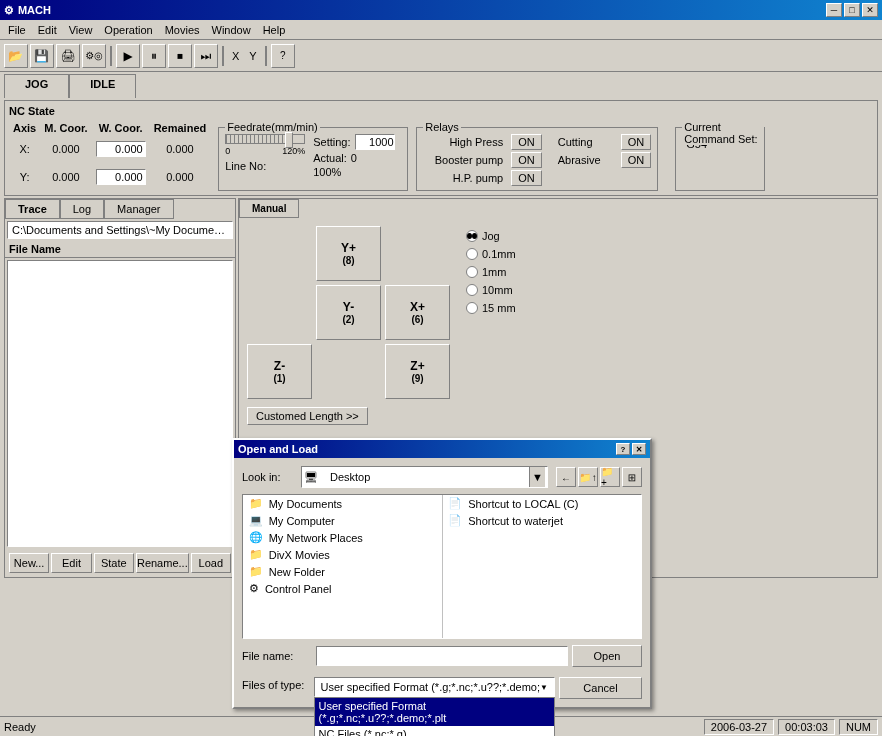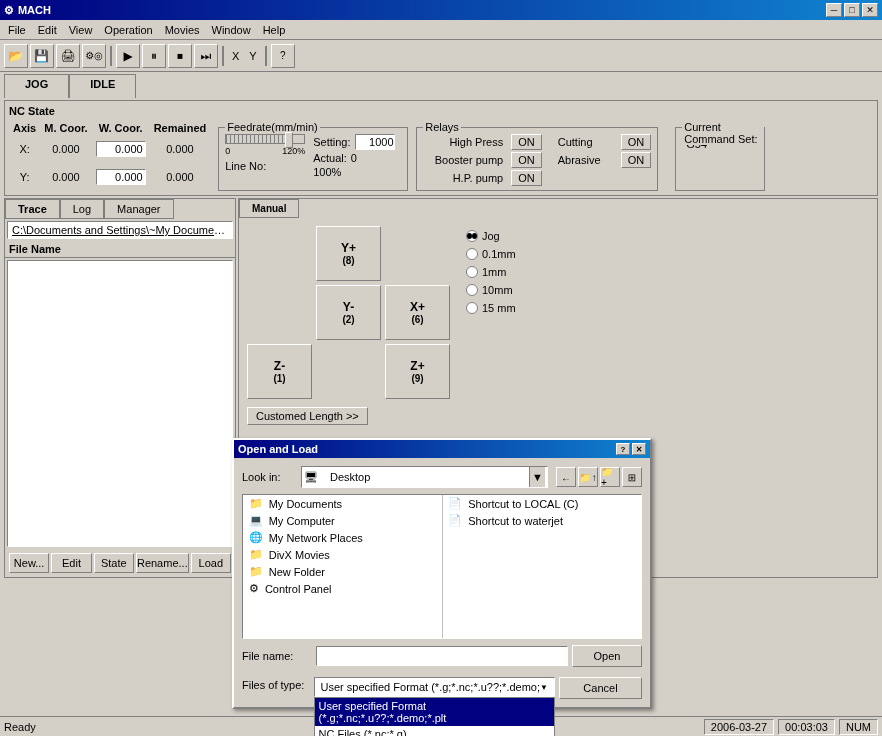--- a/index.html
+++ b/index.html
@@ -40,21 +40,21 @@
     .relay-btn { padding: 1px 6px; background: #d4d0c8; border: 1px solid; border-color: #fff #808080 #808080 #fff; font-size: 11px; cursor: pointer; min-width: 30px; text-align: center; }
     
     
     #main-area { display: flex; height: 460px; margin: 2px 4px; }
     
     
     #left-panel { width: 230px; border: 1px solid #808080; background: #d4d0c8; display: flex; flex-direction: column; }
     #left-tabs { display: flex; background: #d4d0c8; }
     .left-tab { padding: 3px 12px; border: 1px solid #808080; background: #d4d0c8; cursor: pointer; font-size: 11px; }
     .left-tab.active { background: #d4d0c8; font-weight: bold; }
-    #left-path { padding: 2px 4px; font-size: 11px; background: white; border: 1px solid; border-color: #808080 #fff #fff #808080; margin: 2px; text-decoration: underline; }
+    #left-path { padding: 2px 4px; font-size: 11px; background: white; border: 1px solid; border-color: #808080 #fff #fff #808080; margin: 2px; }
     #file-list-header { padding: 2px 4px; font-size: 11px; font-weight: bold; border-bottom: 1px solid #808080; }
     #file-list { flex: 1; background: white; border: 1px solid; border-color: #808080 #fff #fff #808080; margin: 2px; }
     
     
     #bottom-btns { display: flex; gap: 2px; padding: 4px; }
     .bottom-btn { flex: 1; padding: 3px 0; background: #d4d0c8; border: 1px solid; border-color: #fff #808080 #808080 #fff; font-size: 11px; cursor: pointer; text-align: center; }
     
     
     #dialog-overlay { position: absolute; top: 240px; left: 228px; width: 420px; background: #d4d0c8; border: 2px solid; border-color: #fff #808080 #808080 #fff; box-shadow: 2px 2px 4px rgba(0,0,0,0.4); z-index: 100; }
     #dialog-titlebar { background: linear-gradient(to right, #000080, #1084d0); color: white; height: 18px; display: flex; align-items: center; justify-content: space-between; padding: 0 4px; font-size: 11px; font-weight: bold; }

